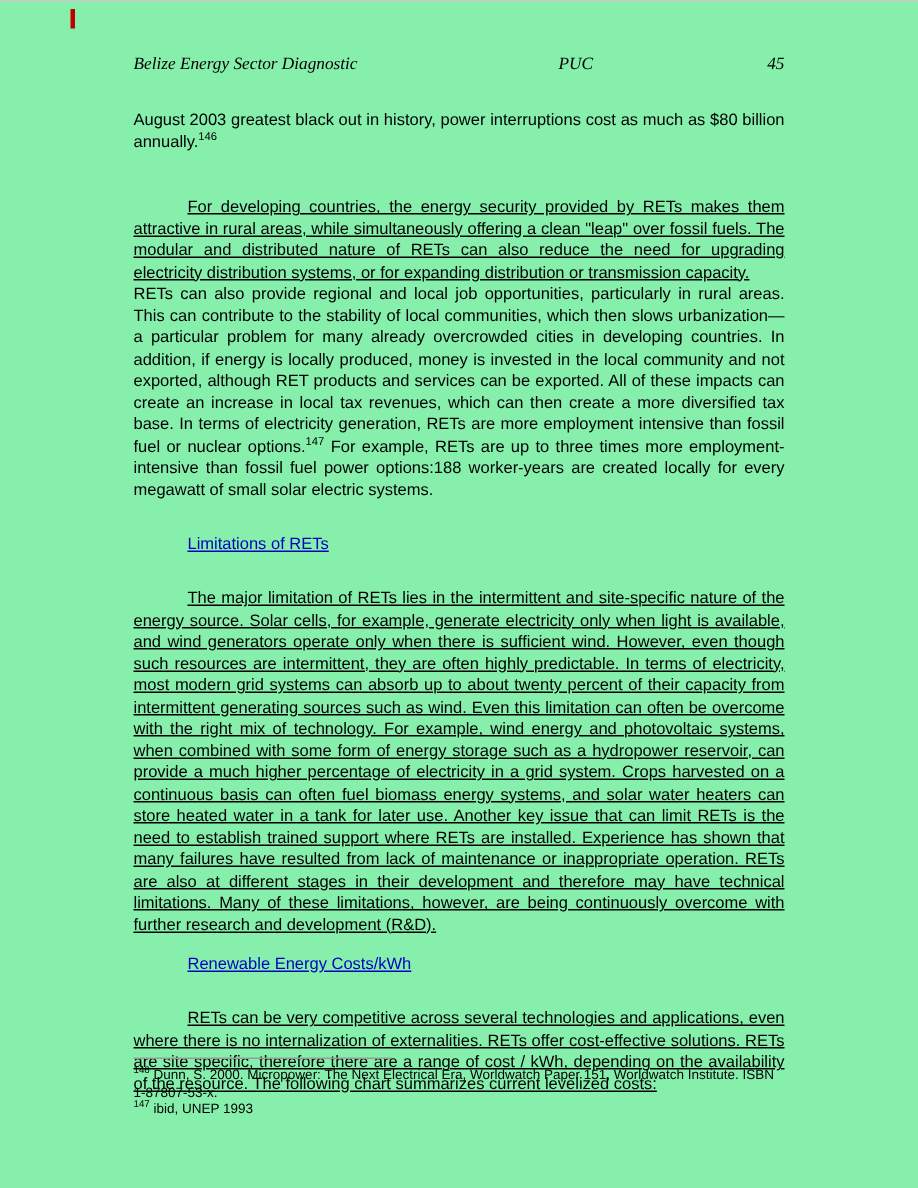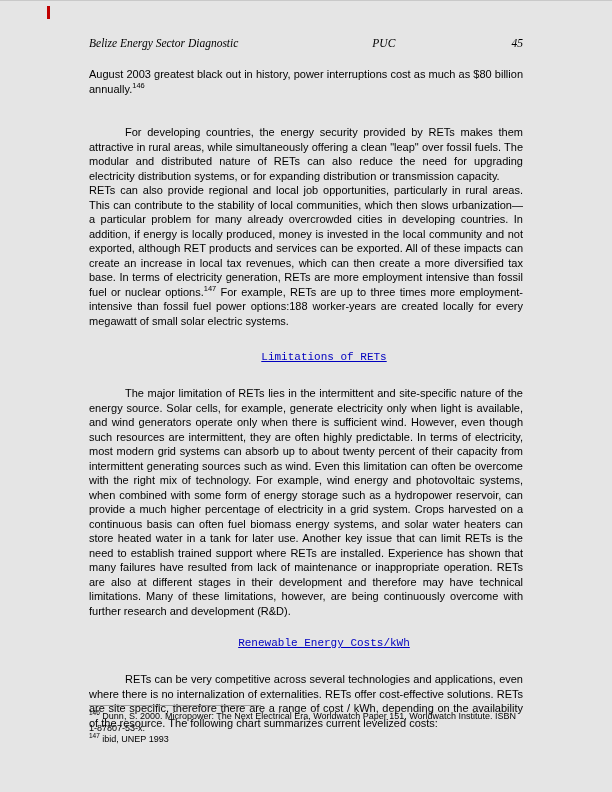--- a/index.html
+++ b/index.html
@@ -3,21 +3,21 @@
 <meta charset="utf-8">
 <style>
   * { box-sizing: border-box; }
   html, body { margin: 0; padding: 0; background: #ffffff; }
   body { font-family: "Liberation Sans", sans-serif; }
 
   .page {
     position: relative;
     width: 612px;
     height: 792px;
-    background: #e5e5e5;
+    background: #86efac;
     margin: 0 auto;
     overflow: hidden;
     border-top: 1px solid #c9c9c9;
   }
 
   .edge-marker {
     position: absolute;
     left: 47px;
     top: 5px;
     width: 3px;
@@ -35,34 +35,33 @@
     font-style: italic;
     font-size: 11.5px;
     color: #000;
   }
   .header .h-left   { flex: 1.4; text-align: left; }
   .header .h-center { flex: 1;   text-align: right; }
   .header .h-right  { flex: 1;   text-align: right; }
 
   .content {
     position: absolute;
-    top: 66px;
+    top: 72px;
     left: 89px;
     width: 434px;
     font-size: 11px;
     line-height: 14.5px;
     text-align: justify;
     color: #000;
   }
   .para { margin: 0; }
-  .para.indent { text-indent: 36px; }
+  .para.indent { text-indent: 36px; text-decoration: underline; }
   .heading {
     margin-left: 36px;
-    text-align: center;
-    font-family: Liberation Mono, monospace;
+    text-align: left;
   }
   .heading .text-run {
     color: var(--heading-color, #0000bf);
     text-decoration: underline;
   }
   sup {
     font-size: 7.5px;
     line-height: 0;
     vertical-align: super;
   }
@@ -97,21 +96,21 @@
     <span class="h-center">PUC</span>
     <span class="h-right">45</span>
   </div>
 
   <div class="content" id="content">
       <div class="para"><span class="text-run">August 2003 greatest black out in history, power interruptions cost as much as $80 billion annually.</span><sup class="sup-ref">146</sup></div>
       <div class="para indent" style="margin-top: 29px;"><span class="text-run">For developing countries, the energy security provided by RETs makes them attractive in rural areas, while simultaneously offering a clean "leap" over fossil fuels. The modular and distributed nature of RETs can also reduce the need for upgrading electricity distribution systems, or for expanding distribution or transmission capacity.</span></div>
       <div class="para"><span class="text-run">RETs can also provide regional and local job opportunities, particularly in rural areas. This can contribute to the stability of local communities, which then slows urbanization—a particular problem for many already overcrowded cities in developing countries. In addition, if energy is locally produced, money is invested in the local community and not exported, although RET products and services can be exported. All of these impacts can create an increase in local tax revenues, which can then create a more diversified tax base. In terms of electricity generation, RETs are more employment intensive than fossil fuel or nuclear options.</span><sup class="sup-ref">147</sup><span class="text-run">  For example, RETs are up to three times more employment-intensive than fossil fuel power options:188 worker-years are created locally for every megawatt of small solar electric systems.</span></div>
       <div class="heading" style="margin-top: 21.75px;"><span class="text-run">Limitations of RETs</span></div>
       <div class="para indent" style="margin-top: 21.75px;"><span class="text-run">The major limitation of RETs lies in the intermittent and site-specific nature of the energy source. Solar cells, for example, generate electricity only when light is available, and wind generators operate only when there is sufficient wind. However, even though such resources are intermittent, they are often highly predictable.  In terms of electricity, most modern grid systems can absorb up to about twenty percent of their capacity from intermittent generating sources such as wind. Even this limitation can often be overcome with the right mix of technology. For example, wind energy and photovoltaic systems, when combined with some form of energy storage such as a hydropower reservoir, can provide a much higher percentage of electricity in a grid system. Crops harvested on a continuous basis can often fuel biomass energy systems, and solar water heaters can store heated water in a tank for later use. Another key issue that can limit RETs is the need to establish trained support where RETs are installed. Experience has shown that many failures have resulted from lack of maintenance or inappropriate operation. RETs are also at different stages in their development and therefore may have technical limitations. Many of these limitations, however, are being continuously overcome with further research and development (R&amp;D).</span></div>
-      <div class="heading" style="margin-top: 18px;"><span class="text-run">Renewable Energy Costs/kWh</span></div>
+      <div class="heading" style="margin-top: 12px;"><span class="text-run">Renewable Energy Costs/kWh</span></div>
       <div class="para indent" style="margin-top: 21.75px;"><span class="text-run">RETs can be very competitive across several technologies and applications, even where there is no internalization of externalities. RETs offer cost-effective solutions. RETs are site specific, therefore there are a range of cost / kWh, depending on the availability of the resource. The following chart summarizes current levelized costs:</span></div>
     </div>
 
   <div class="footnotes">
     <div class="fn-rule"></div>
     <div id="footnote-list">
         <div class="footnote"><sup>146</sup><span> Dunn, S. 2000. Micropower: The Next Electrical Era, Worldwatch Paper 151, Worldwatch Institute. ISBN 1-87807-53-x.</span></div>
         <div class="footnote"><sup>147</sup><span> ibid, UNEP 1993</span></div>
       </div>
   </div>

